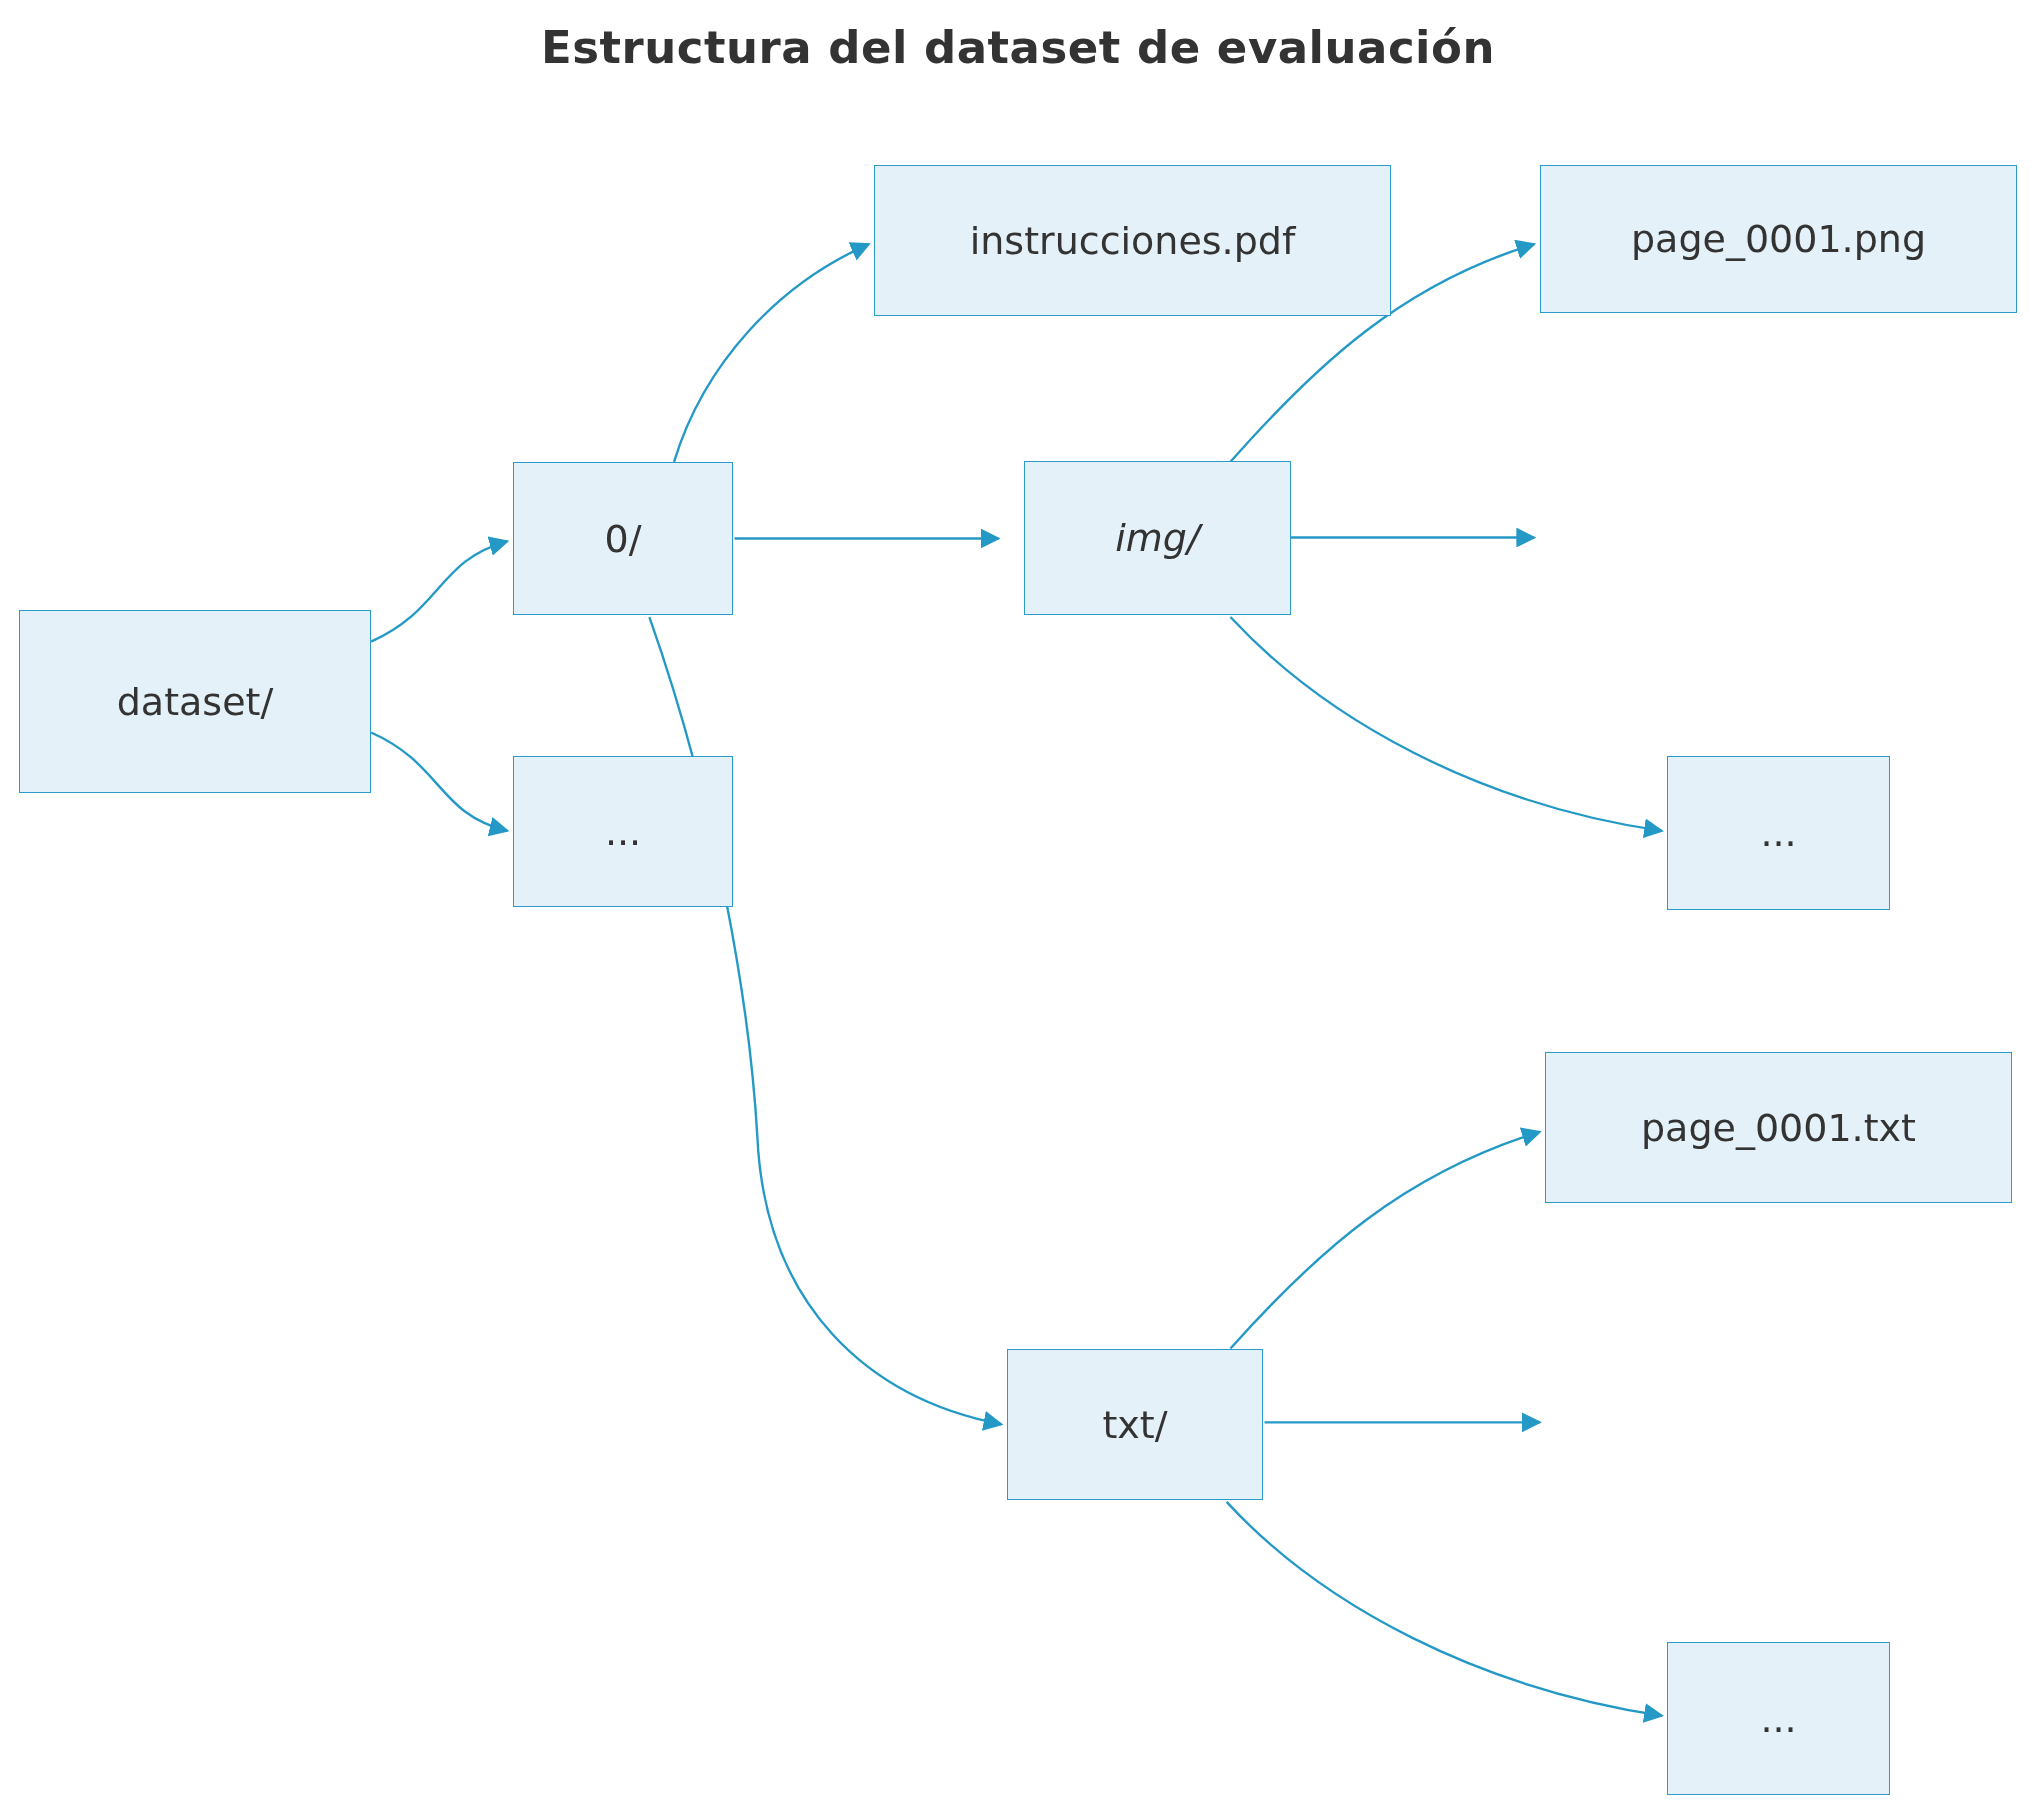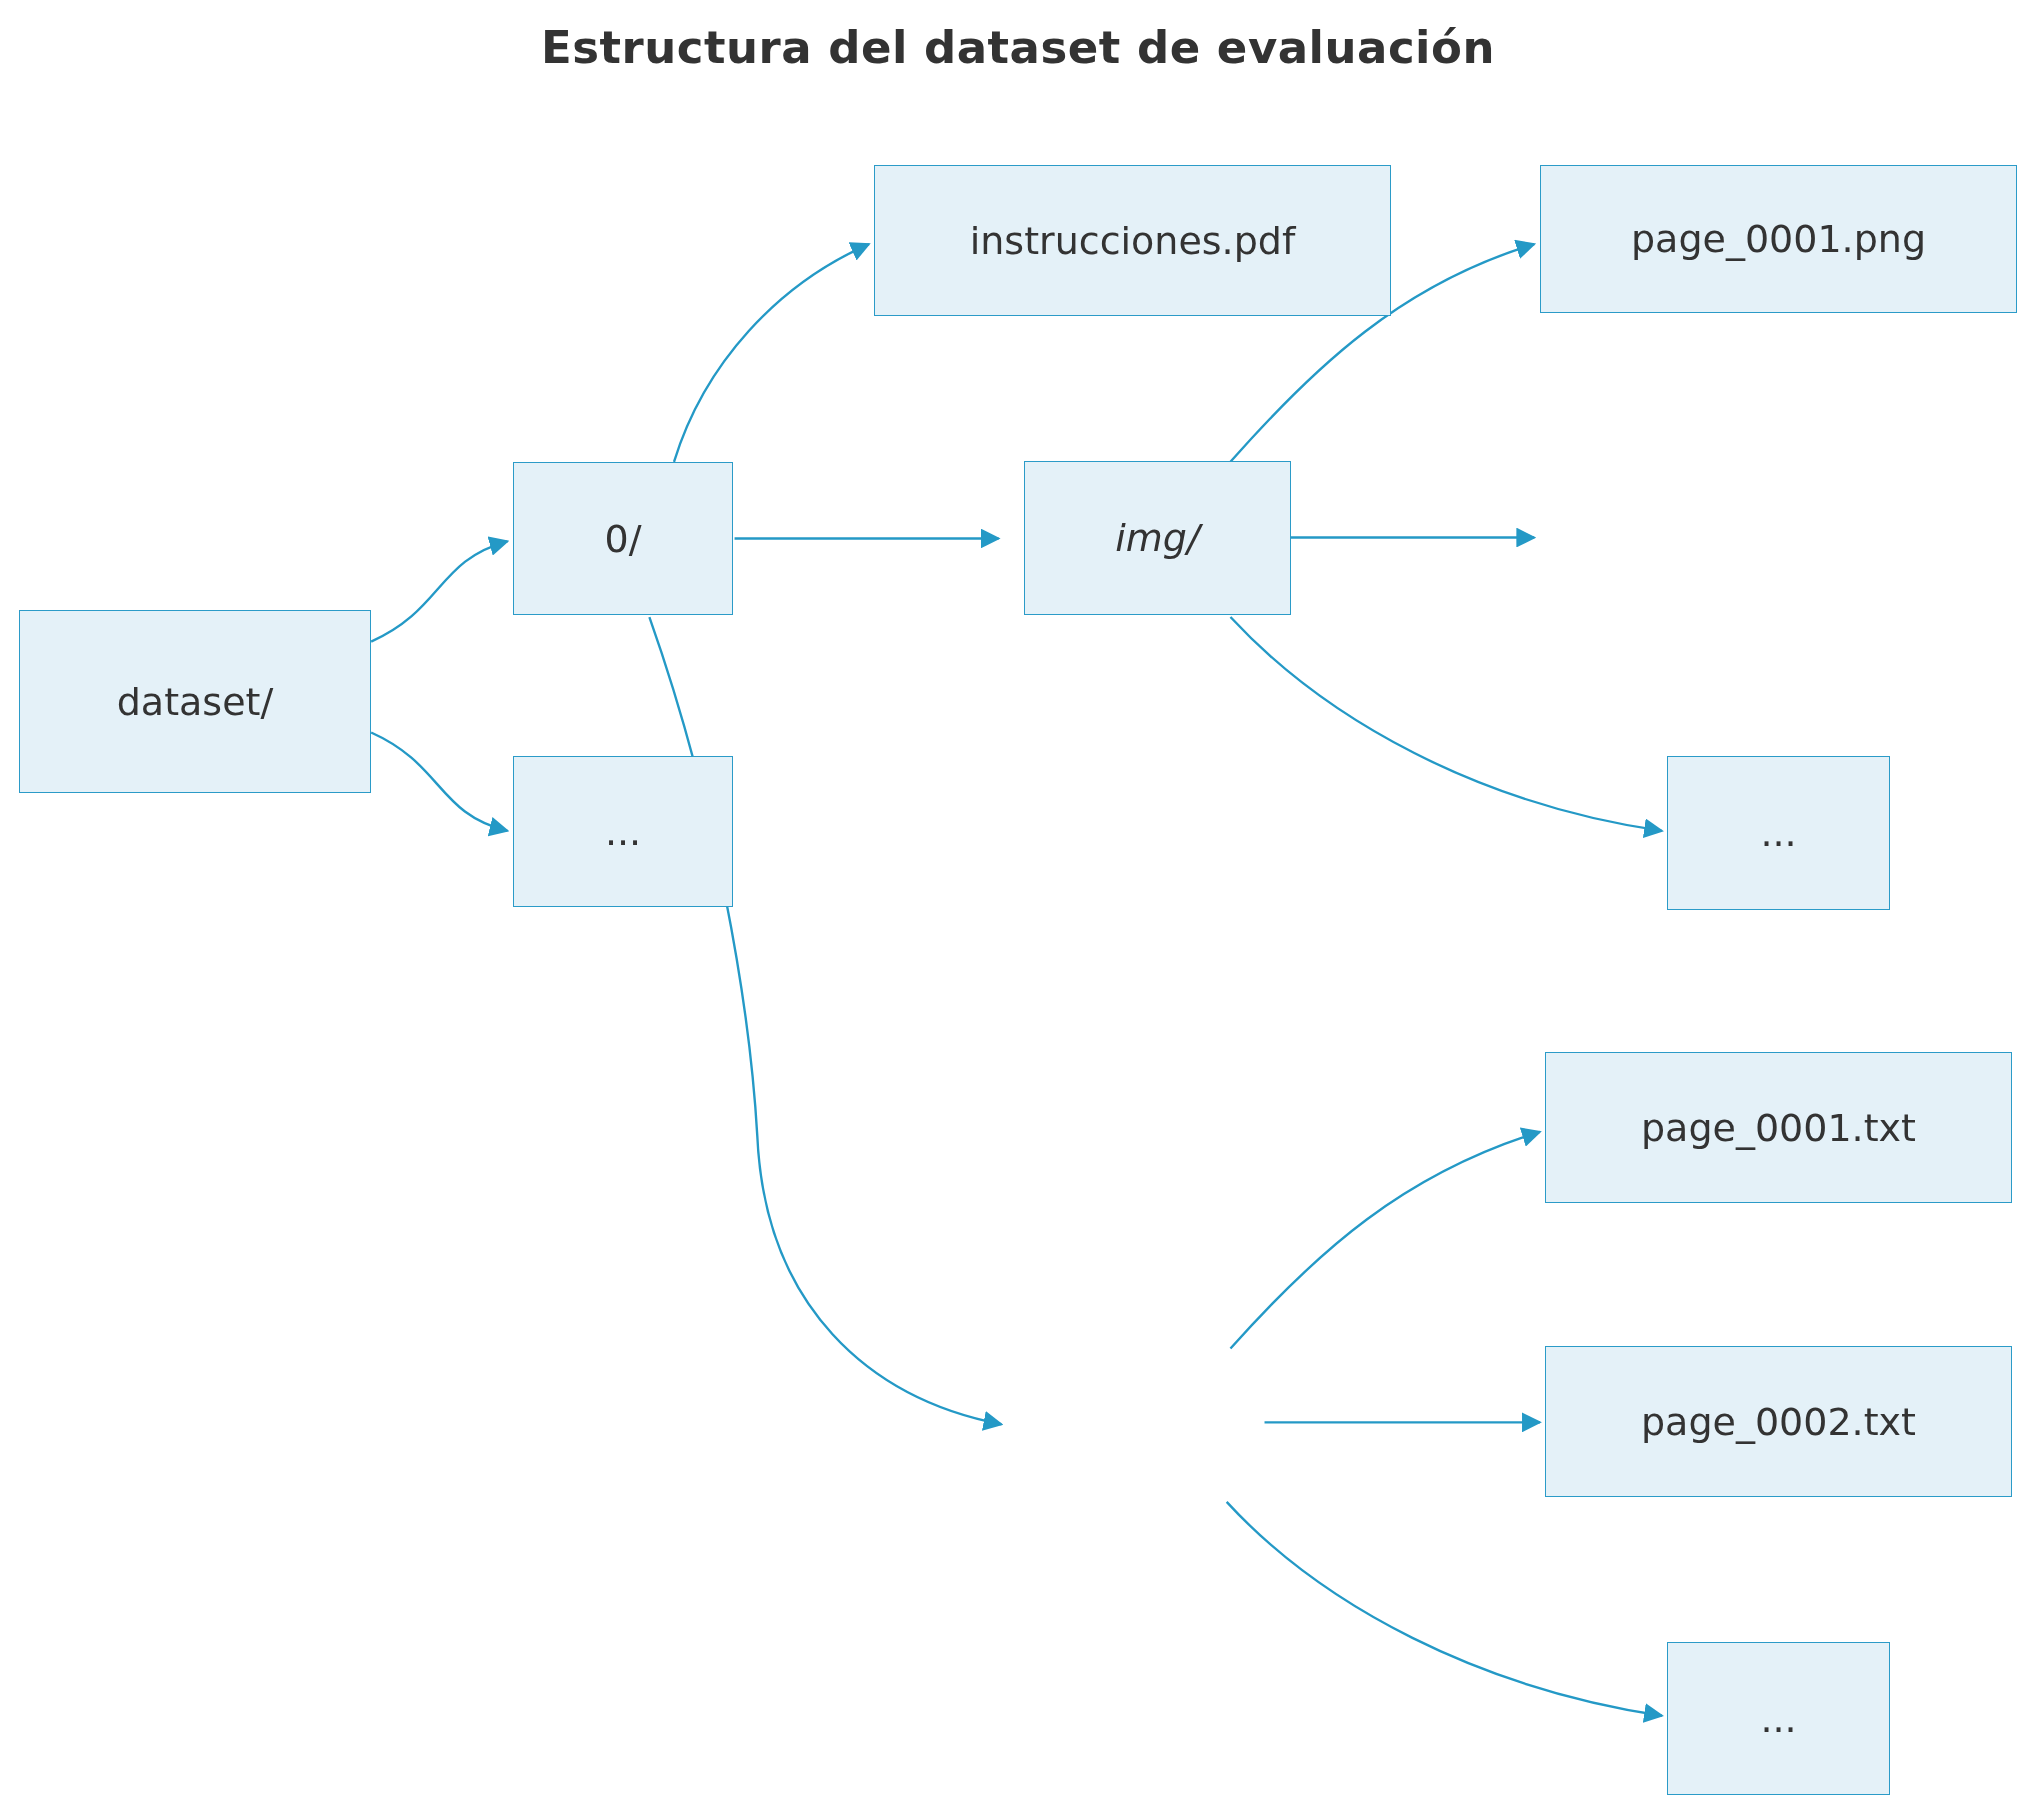--- a/index.html
+++ b/index.html
@@ -81,21 +81,21 @@
 
   <div class="node" style="left:874px;  top:165px;  width:517px; height:151px;">instrucciones.pdf</div>
 
   <div class="node" style="left:1024px; top:461px;  width:267px; height:154px;font-style:italic;">img/</div>
 
   <div class="node" style="left:1540px; top:165px;  width:477px; height:148px;">page_0001.png</div>
 
 
   <div class="node" style="left:1667px; top:756px;  width:223px; height:154px;">...</div>
 
+  <div class="node" style="left:1007px; top:1349px; width:256px; height:151px;">txt/</div>
 
   <div class="node" style="left:1545px; top:1052px; width:467px; height:151px;">page_0001.txt</div>
 
-  <div class="node" style="left:1545px; top:1346px; width:467px; height:151px;">page_0002.txt</div>
 
   <div class="node" style="left:1667px; top:1642px; width:223px; height:153px;">...</div>
 
 </div>
 
 
 </body></html>

